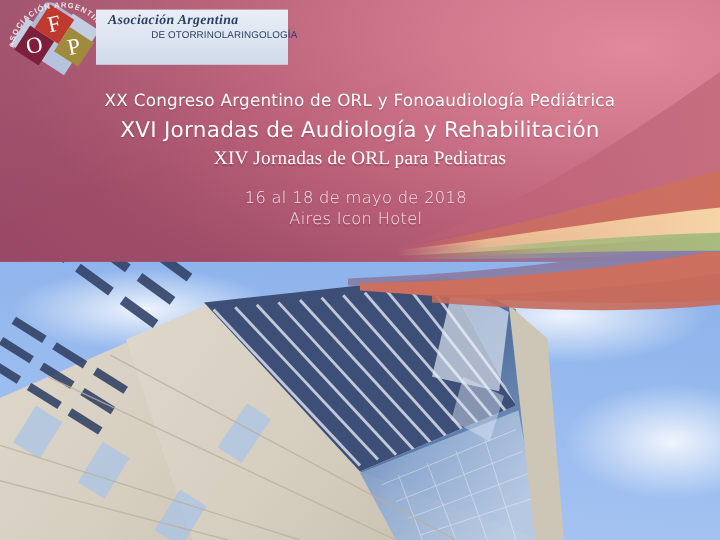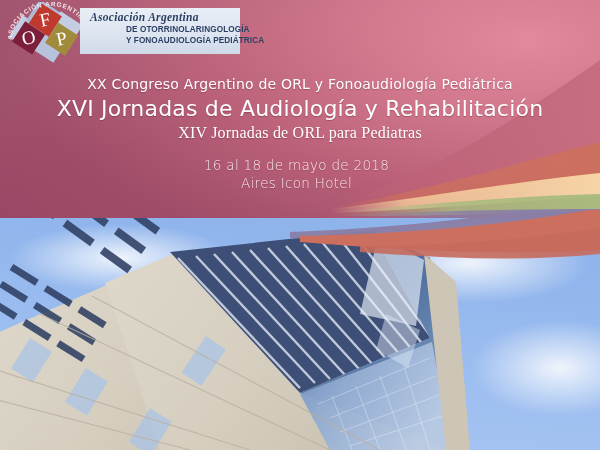--- a/index.html
+++ b/index.html
@@ -33,33 +33,33 @@
   .logo-text{
     position:absolute;left:72px;top:6px;width:160px;height:46px;
     background:linear-gradient(180deg,#e9eef6 0%,#dde5f1 55%,#cfd9e8 100%);
     padding:3px 6px 2px 10px;
   }
   .lt1{
     font-family:"Liberation Serif",serif;font-style:italic;font-weight:700;
     font-size:11.5px;color:#2b3f63;letter-spacing:.3px;line-height:13px;white-space:nowrap;
   }
   .lt2,.lt3{
-    font-family:"Liberation Sans",sans-serif;font-weight:700;
+    font-family:"Liberation Sans",sans-serif;font-weight:400;
     font-size:8.2px;color:#2b3f63;letter-spacing:.1px;line-height:11px;white-space:nowrap;padding-left:36px;
   }
 
   
   .titles{position:absolute;left:0;top:72px;width:600px;text-align:center;}
   .t-line{
     color:#ffffff;font-weight:400;letter-spacing:.2px;
     font-family:"DejaVu Sans",sans-serif;
     text-shadow:0 1px 1px rgba(90,25,45,.35);
   }
   .t1{font-size:14px;line-height:25px;}
-  .t2{font-size:22px;line-height:24px;}
+  .t2{font-size:18px;line-height:24px;}
   .t3{font-size:16px;line-height:24px;font-family:Liberation Serif, serif;}
 
   .venue{position:absolute;left:0;top:157px;width:593px;text-align:center;}
   .v-line{
     color:#f7e6ea;font-family:"DejaVu Sans",sans-serif;font-weight:300;
     font-size:13.5px;line-height:17.5px;letter-spacing:.3px;
     text-shadow:0 1px 1px rgba(90,25,45,.30);
   }
 
   
@@ -139,21 +139,20 @@
             <path id="arcpath" d="M2,34 A38,34 0 0 1 74,24" fill="none"></path>
             <text font-family="Liberation Sans, sans-serif" font-size="6.4" font-weight="700" fill="#f3e3e8" letter-spacing="0.8">
               <textPath href="#arcpath" startOffset="4%">ASOCIACIÓN ARGENTINA</textPath>
             </text>
           </g>
         </svg>
       </div>
       <div class="logo-text">
         <div class="lt1">Asociación Argentina</div>
         <div class="lt2">DE OTORRINOLARINGOLOGÍA</div>
-        <div class="lt3">Y FONOAUDIOLOGÍA PEDIÁTRICA</div>
       </div>
     </div>
 
     <div class="titles">
       <div class="t-line t1">XX Congreso Argentino de ORL y Fonoaudiología Pediátrica</div>
       <div class="t-line t2">XVI Jornadas de Audiología y Rehabilitación</div>
       <div class="t-line t3">XIV Jornadas de ORL para Pediatras</div>
     </div>
 
     <div class="venue">

